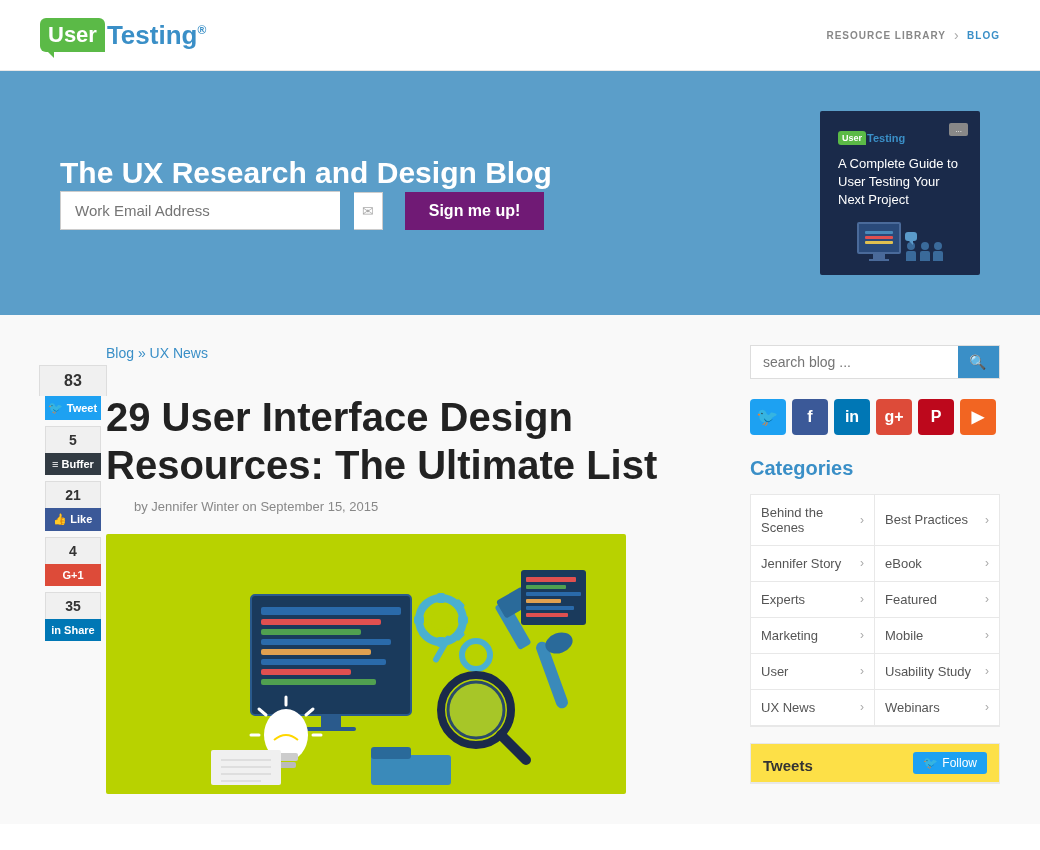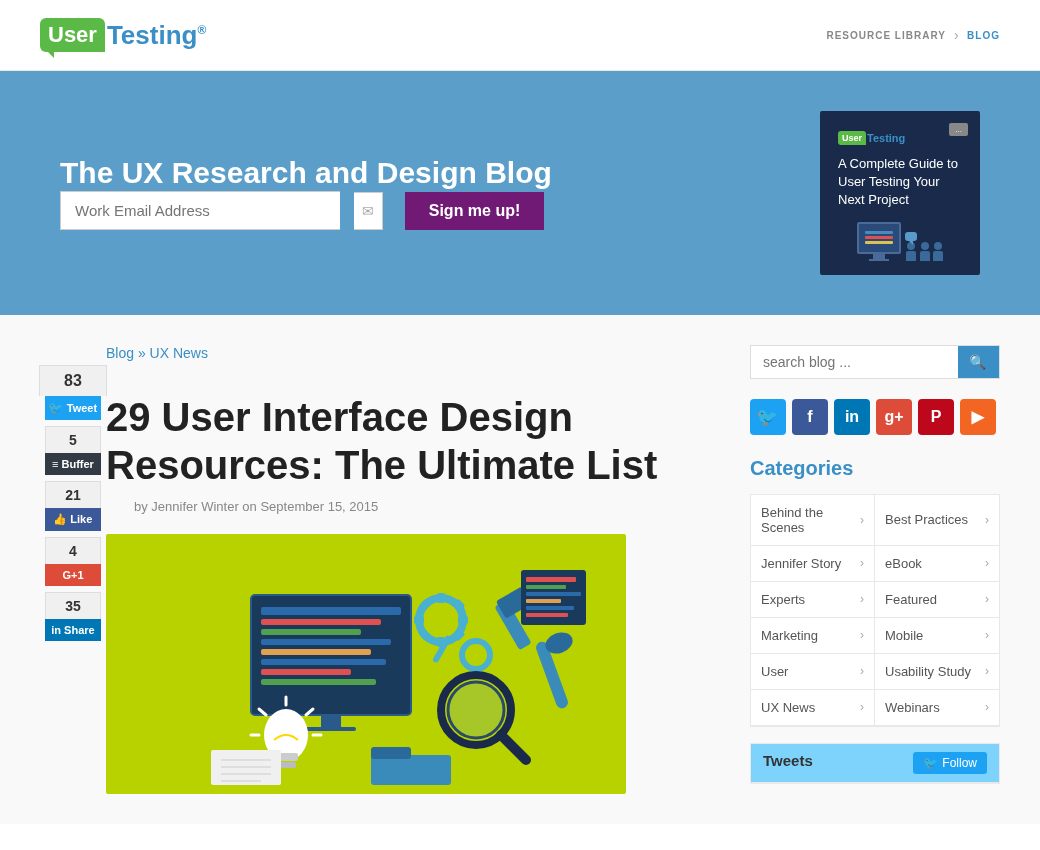--- a/index.html
+++ b/index.html
@@ -393,24 +393,24 @@
       font-size: 12px;
     }
 
     .tweets-section {
       margin-top: 16px;
       background: #fff;
       border: 1px solid #e8e8e8;
     }
     .tweets-header {
       display: flex;
-      align-items: flex-start;
+      align-items: flex-end;
       justify-content: space-between;
       padding: 8px 12px;
-      background: #7dd3fc;
+      background: #fde047;
       border-bottom: 1px solid #e8e8e8;
     }
     .tweets-label {
       font-size: 15px;
       font-weight: bold;
       color: #333;
     }
     .tweets-follow {
       background: #1da1f2;
       color: #fff;

